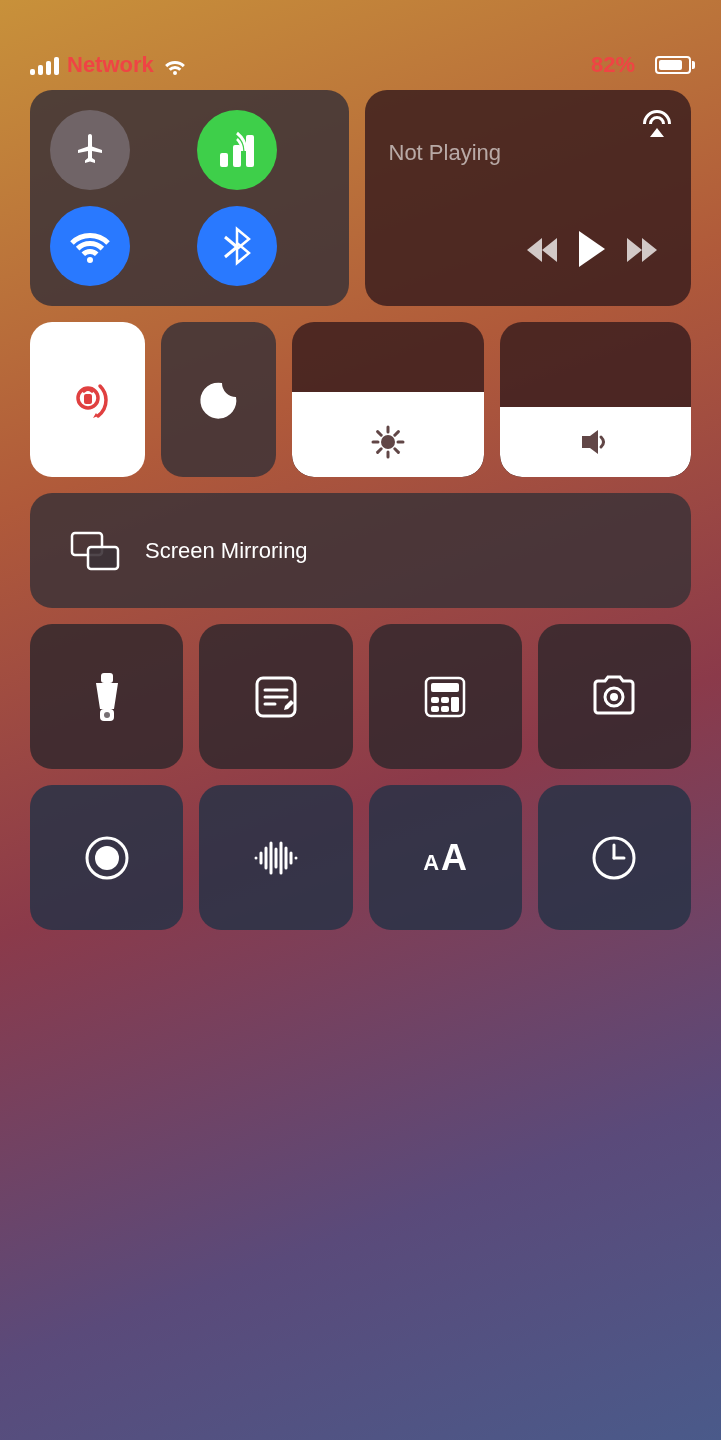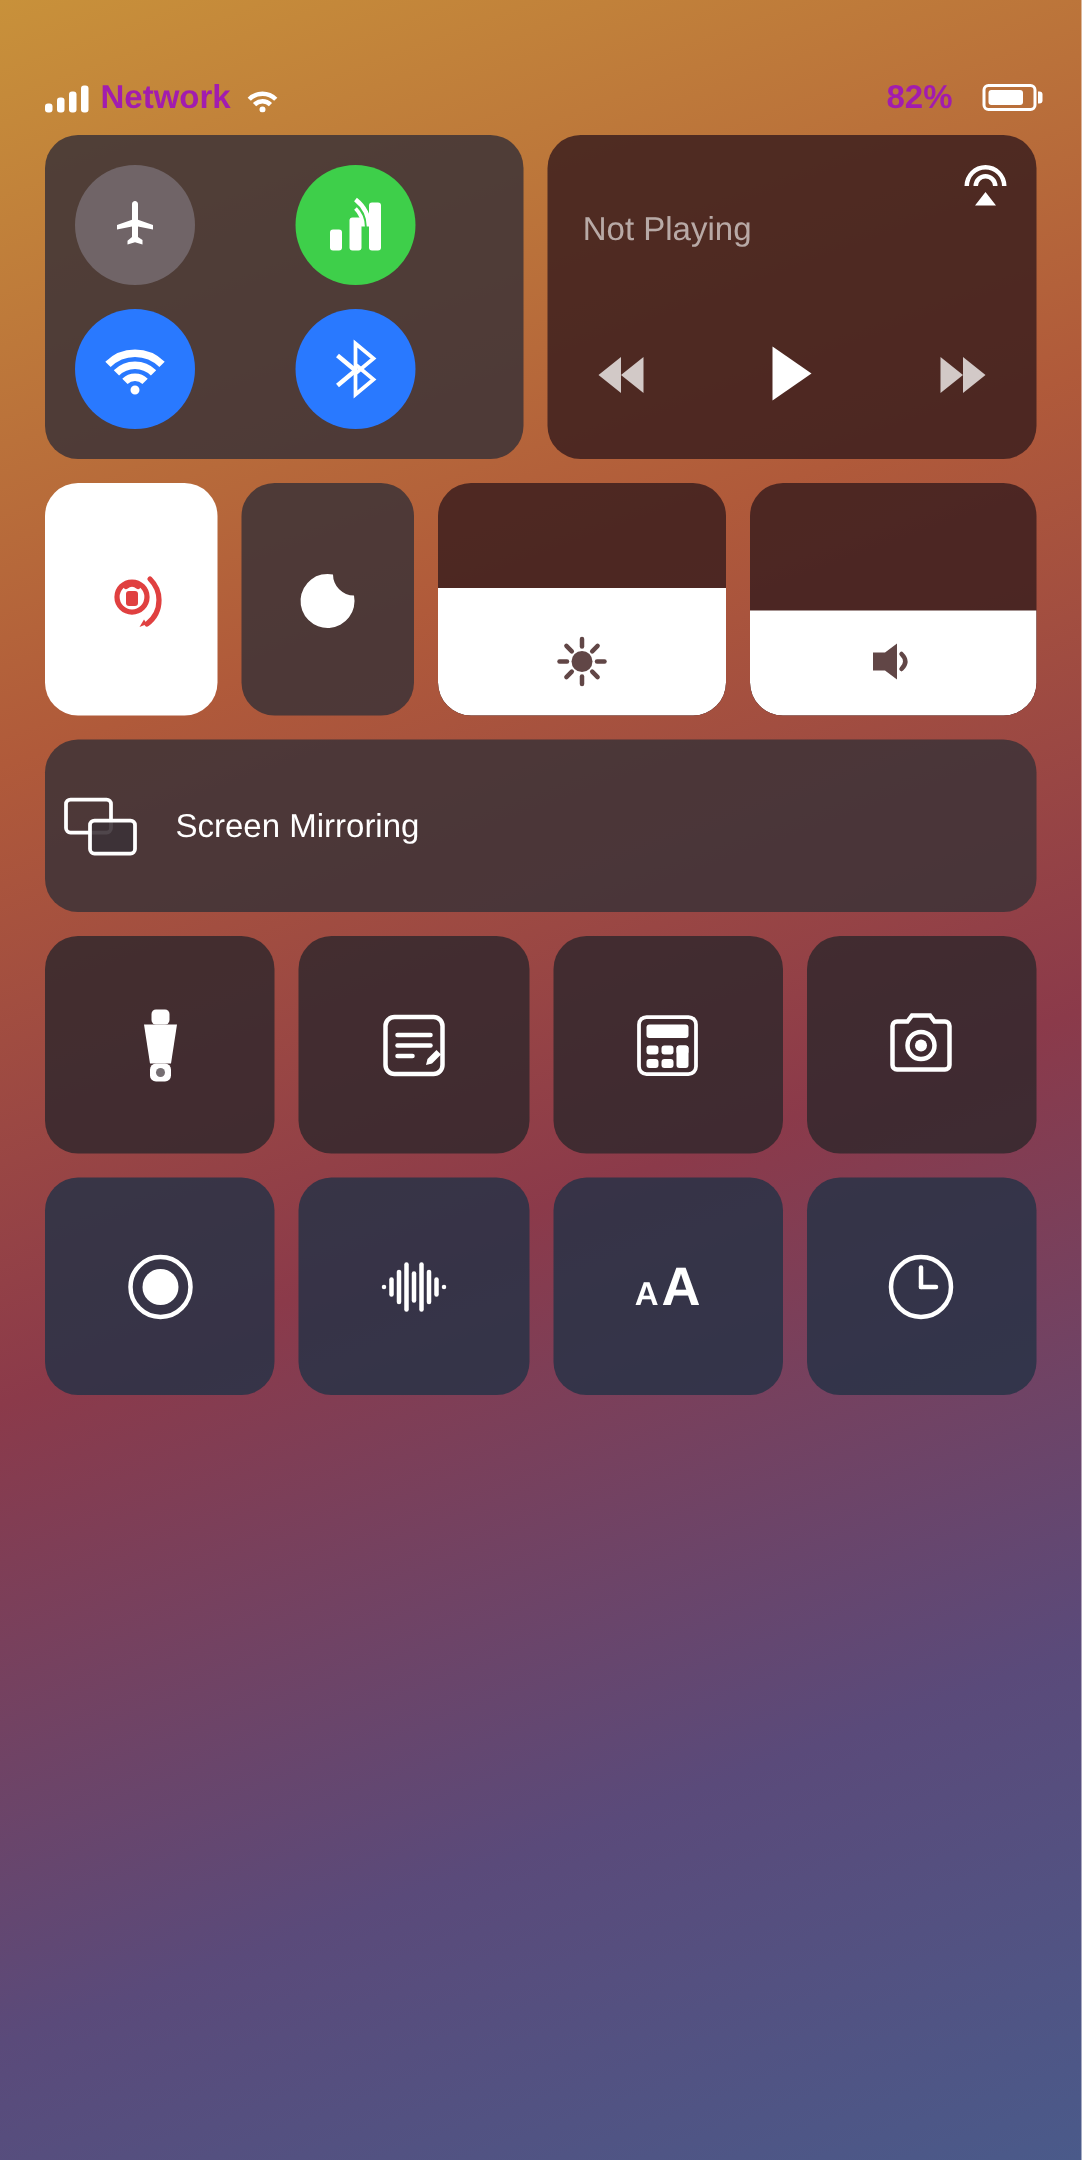--- a/index.html
+++ b/index.html
@@ -17,21 +17,21 @@
     .status-bar {
       position: absolute;
       top: 0;
       left: 0;
       right: 0;
       height: 100px;
       display: flex;
       align-items: center;
       justify-content: space-between;
       padding: 30px 30px 0 30px;
-      color: #a21caf;
+      color: #ef4444;
     }
 
     .status-left {
       display: flex;
       align-items: center;
       gap: 8px;
       font-size: 22px;
       font-weight: 600;
     }
 
@@ -142,21 +142,21 @@
     .network-btn.bluetooth {
       background: #2979ff;
     }
 
     .now-playing-tile {
       background: rgba(60, 30, 30, 0.85);
       border-radius: 22px;
       padding: 20px 24px;
       flex: 1;
       display: flex;
-      flex-direction: column;
+      flex-direction: row;
       justify-content: space-between;
       position: relative;
       min-height: 180px;
     }
 
     .airplay-icon {
       position: absolute;
       top: 16px;
       right: 16px;
       width: 36px;
@@ -236,21 +236,21 @@
     }
 
     
     .row3 {
       margin-bottom: 16px;
     }
 
     .screen-mirroring-btn {
       background: rgba(60, 50, 55, 0.85);
       border-radius: 22px;
-      padding: 20px 12px;
+      padding: 20px 40px;
       display: flex;
       align-items: center;
       gap: 20px;
       cursor: pointer;
       height: 115px;
     }
 
     .screen-mirroring-label {
       color: white;
       font-size: 22px;

